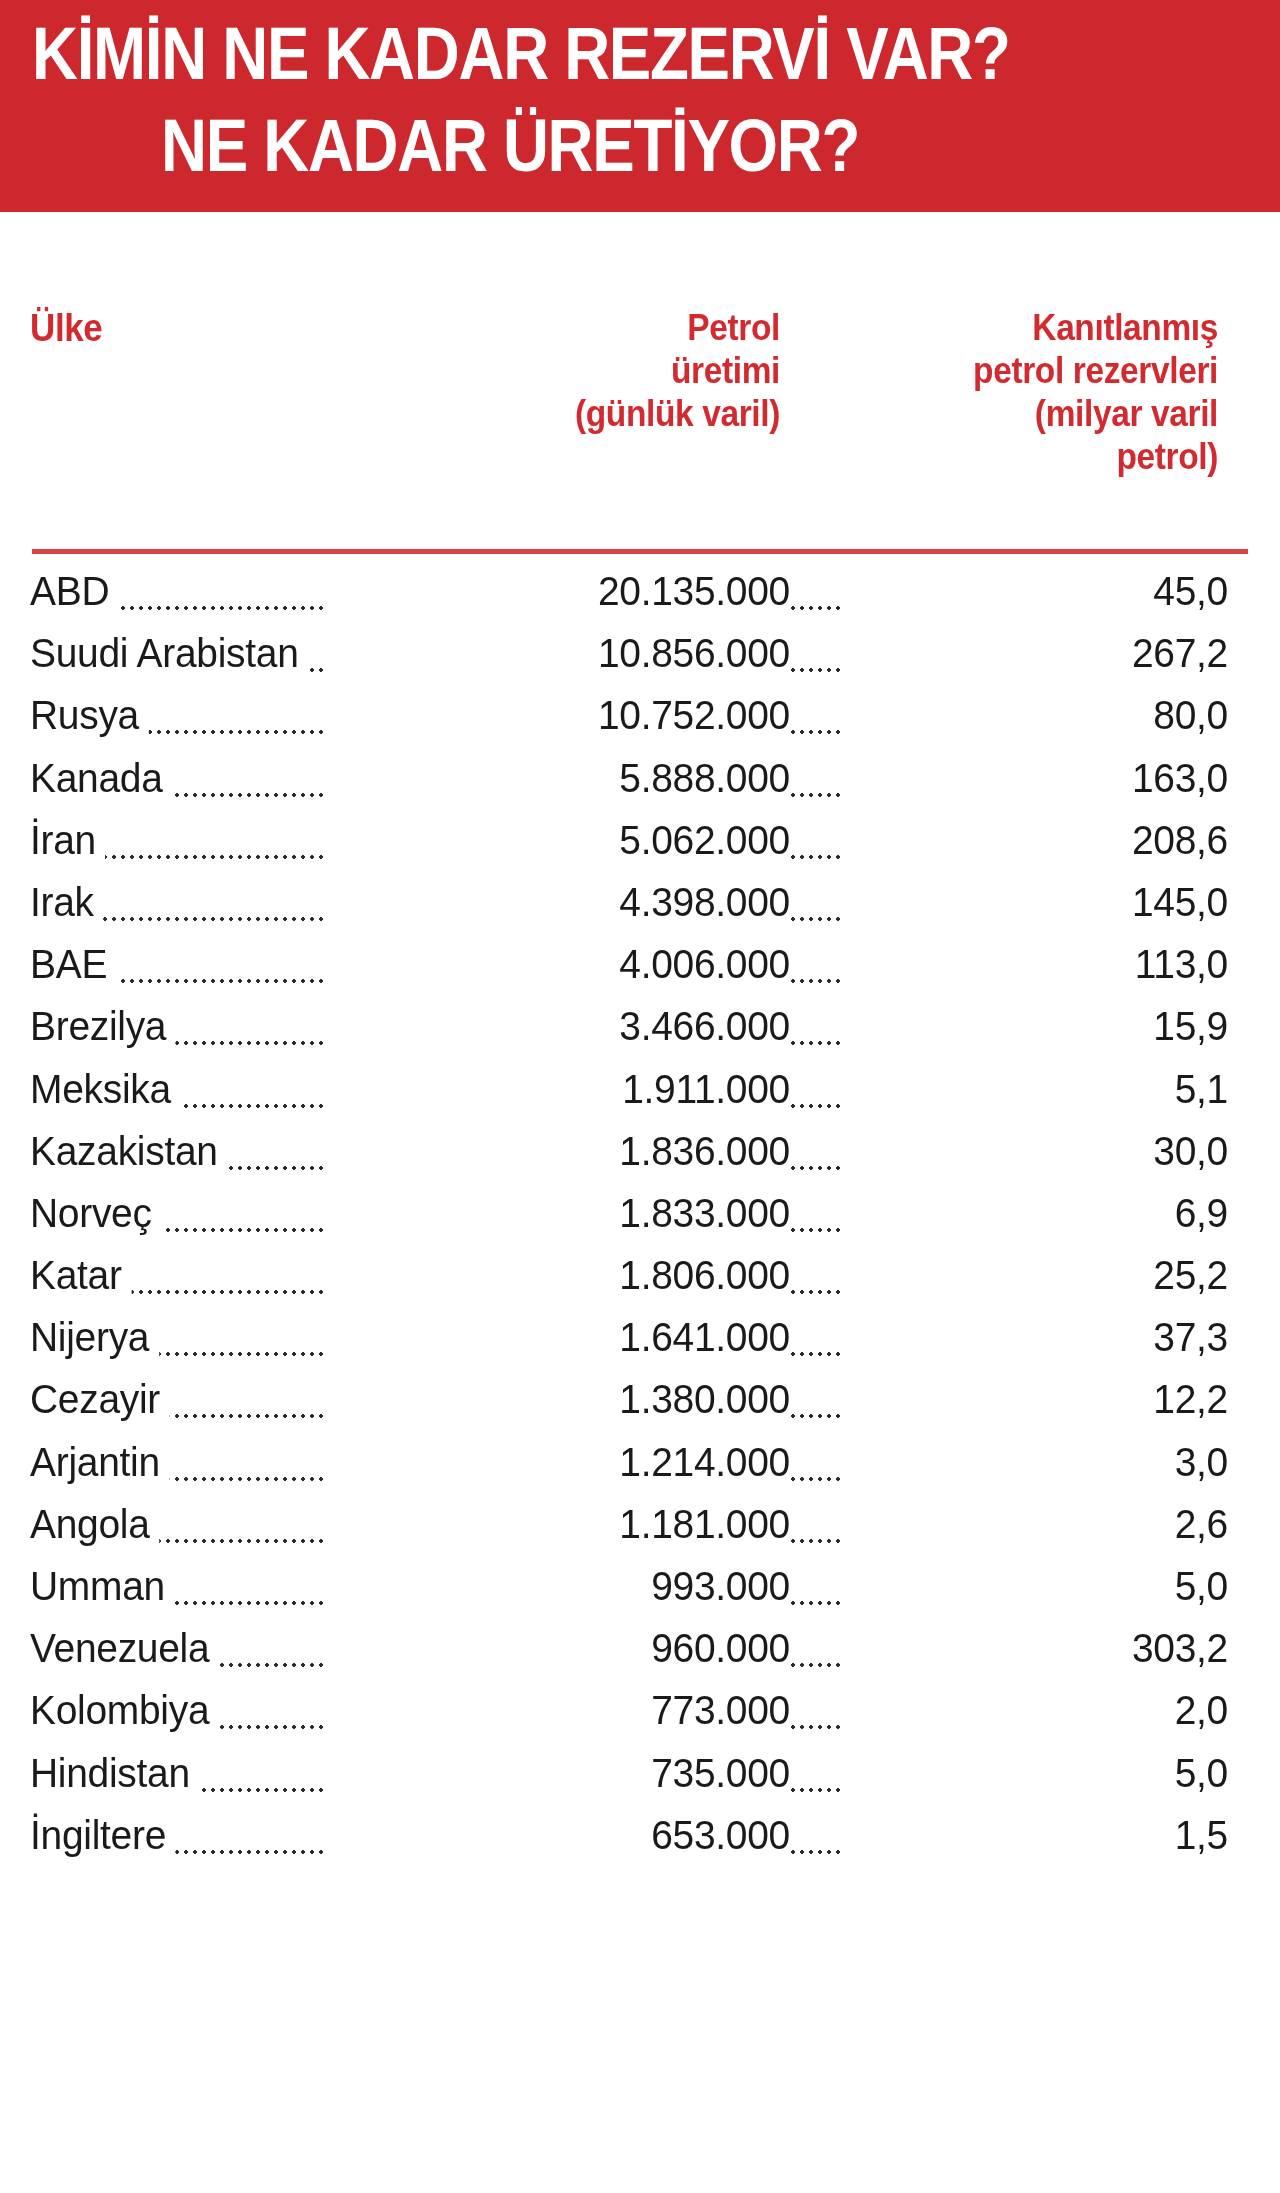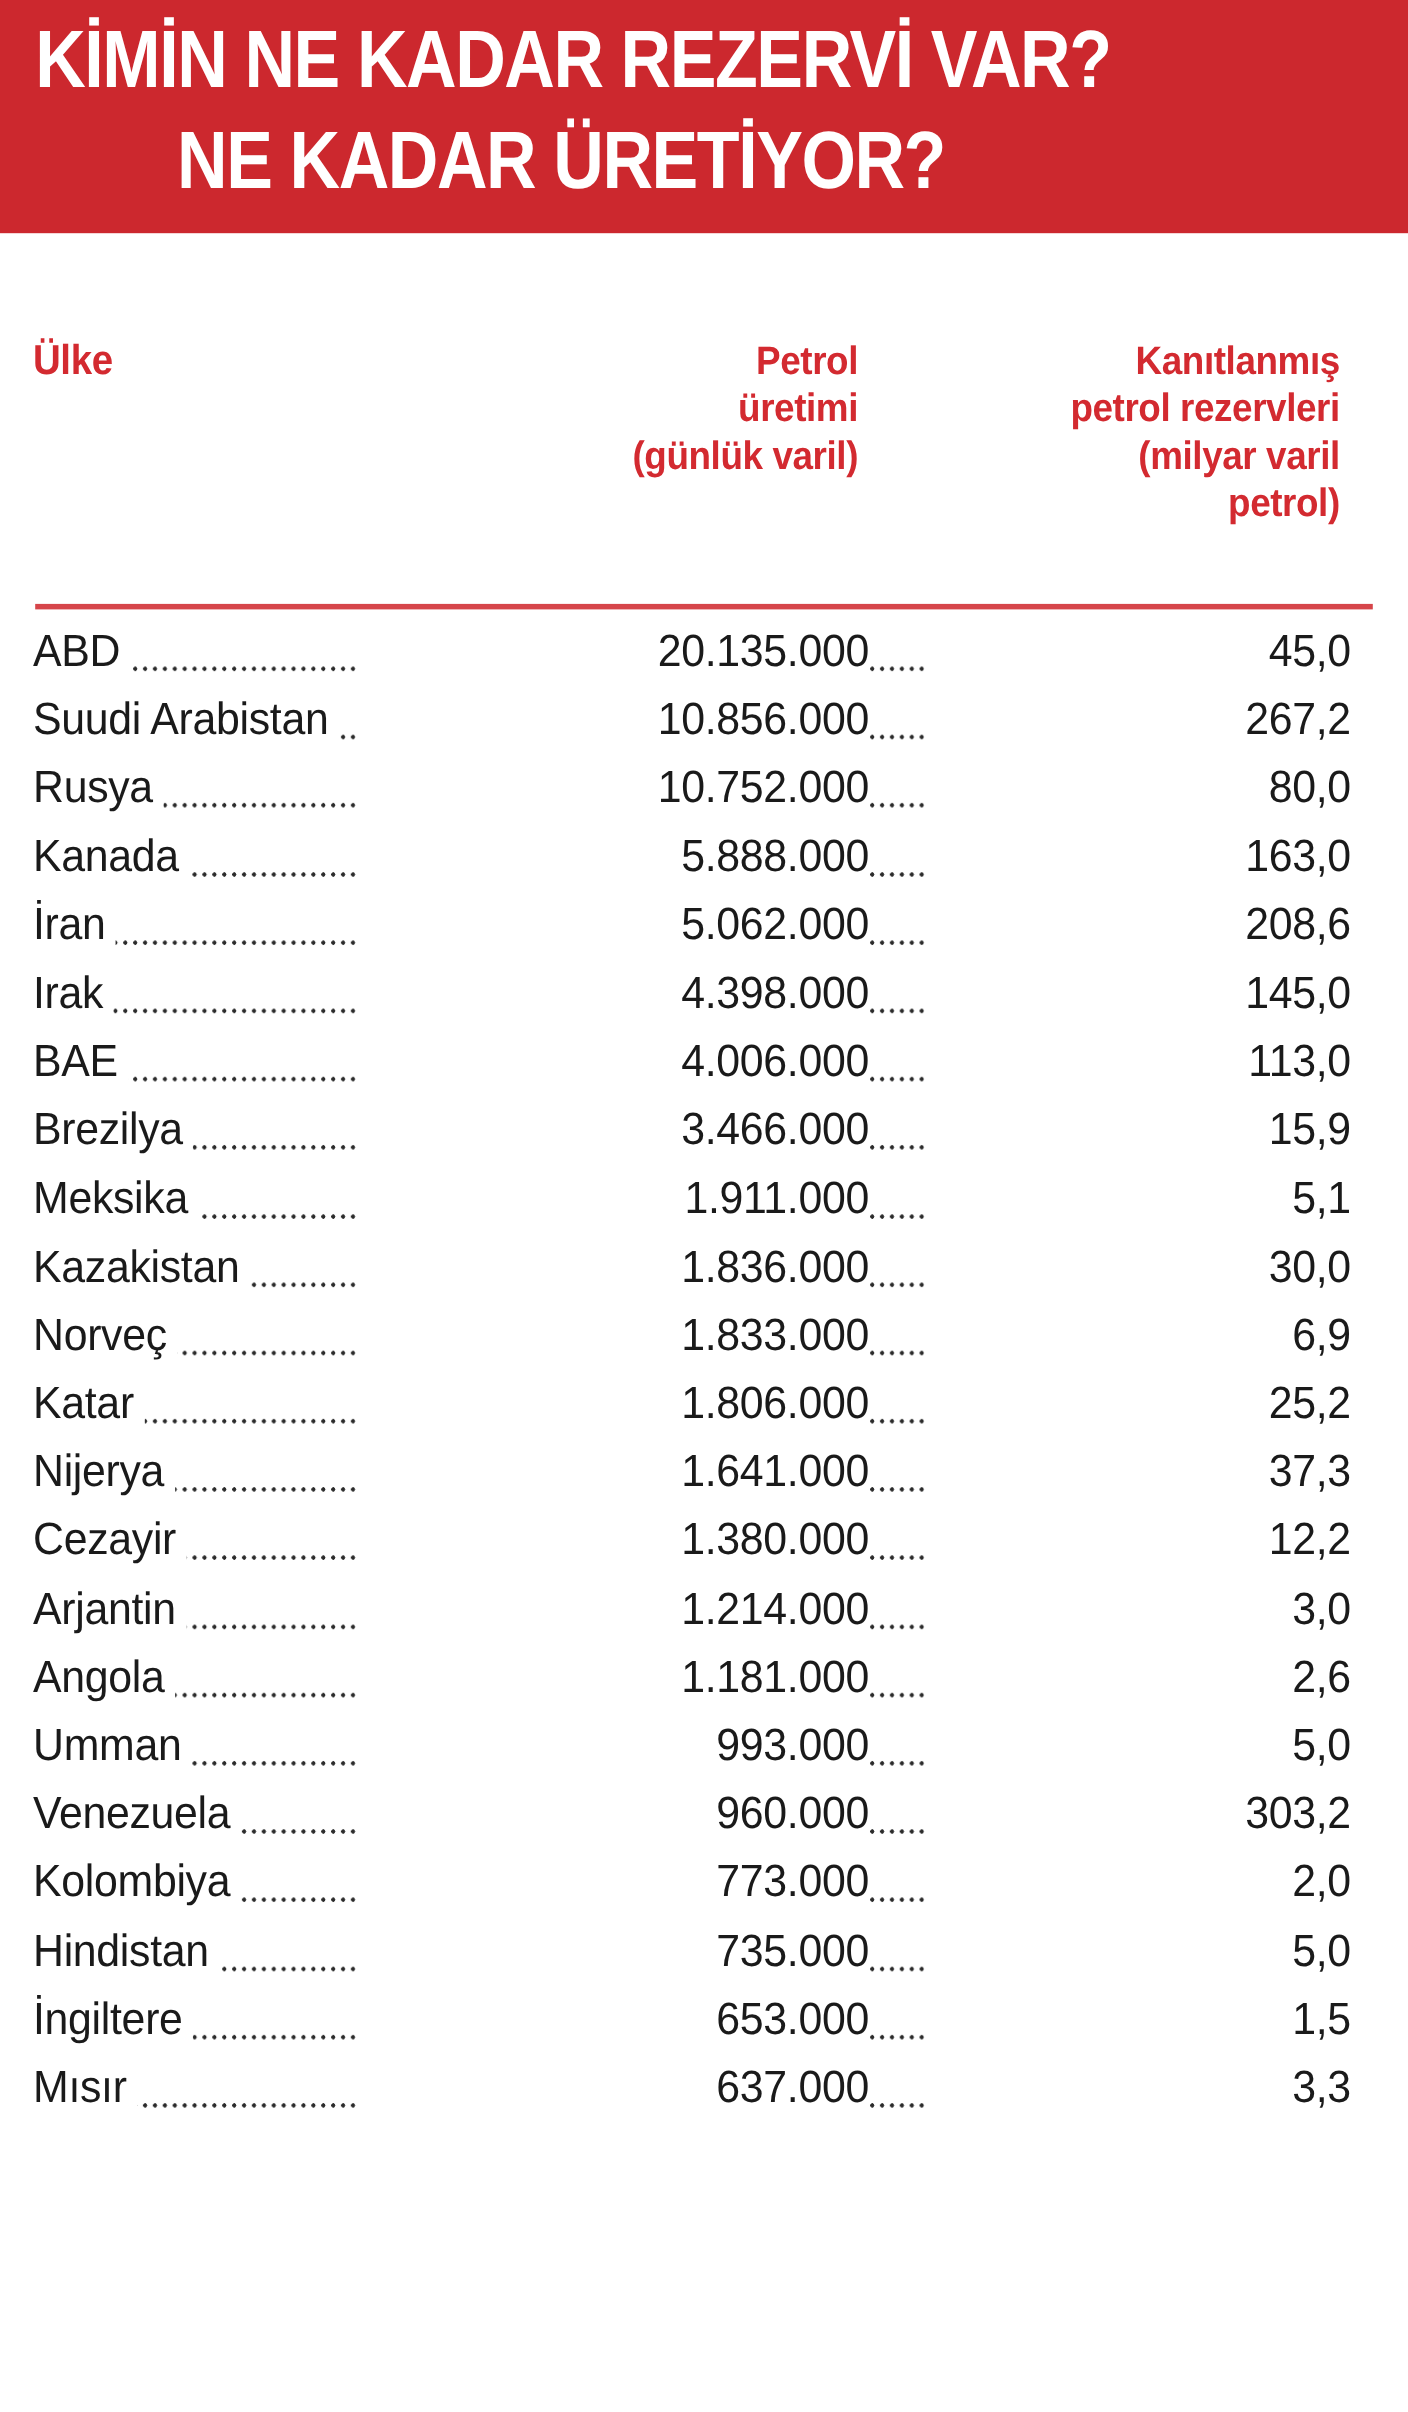--- a/index.html
+++ b/index.html
@@ -435,26 +435,15 @@
         <div class="leader-wrap-prod">
           <div class="leader lead-prod"></div>
         </div>
         <div class="leader-wrap-res">
           <div class="leader lead-res"></div>
         </div>
         <div class="cell c-name" style="background: rgb(255, 255, 255); padding-left: 0px; padding-right: 10px;">İngiltere</div>
         <div class="cell c-prod" style="background: rgb(255, 255, 255); padding-left: 10px; padding-right: 0px;">653.000</div>
         <div class="cell c-res" style="background: rgb(255, 255, 255); padding-left: 10px; padding-right: 0px;">1,5</div>
       </div>
-      <div class="row">
-        <div class="leader-wrap-prod">
-          <div class="leader lead-prod"></div>
-        </div>
-        <div class="leader-wrap-res">
-          <div class="leader lead-res"></div>
-        </div>
-        <div class="cell c-name" style="background: rgb(255, 255, 255); padding-left: 0px; padding-right: 10px;">Mısır</div>
-        <div class="cell c-prod" style="background: rgb(255, 255, 255); padding-left: 10px; padding-right: 0px;">637.000</div>
-        <div class="cell c-res" style="background: rgb(255, 255, 255); padding-left: 10px; padding-right: 0px;">3,3</div>
-      </div>
     </div>
 
 </div>
 
 </body></html>

